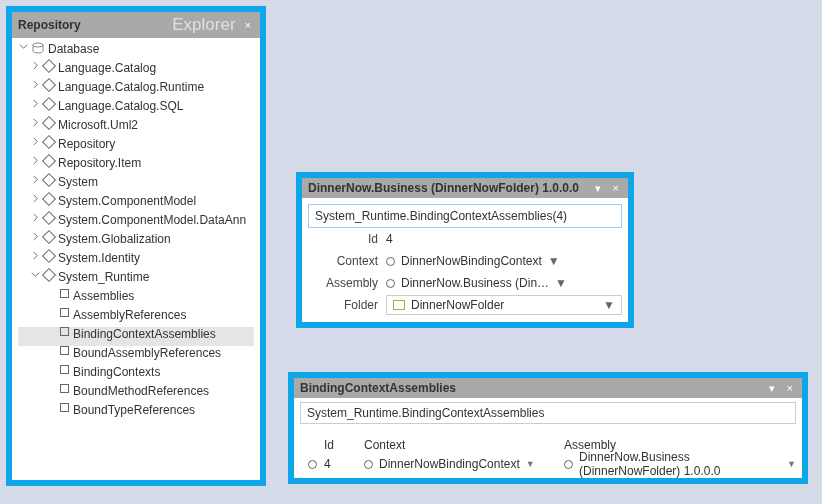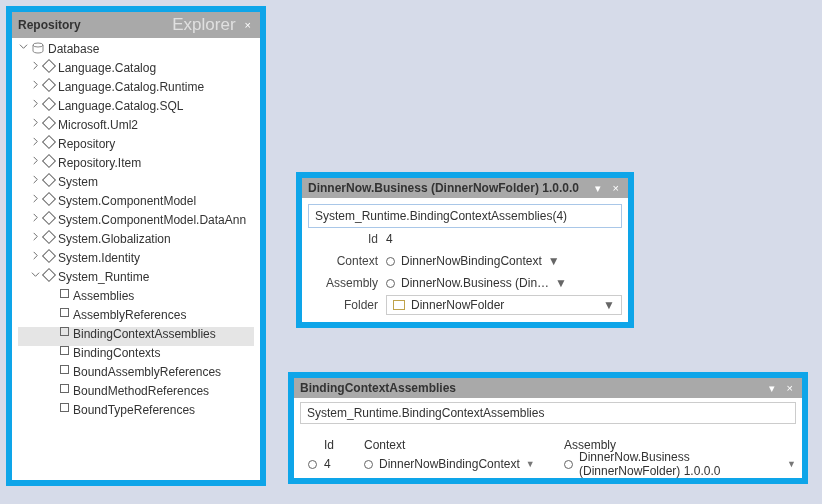--- a/index.html
+++ b/index.html
@@ -186,26 +186,26 @@
           <span>AssemblyReferences</span>
         </div>
         <div class="row ind2 sel">
           <span class="arrow"></span>
           <span class="square"></span>
           <span>BindingContextAssemblies</span>
         </div>
         <div class="row ind2">
           <span class="arrow"></span>
           <span class="square"></span>
+          <span>BoundAssemblyReferences</span>
+        </div>
+        <div class="row ind2">
+          <span class="arrow"></span>
+          <span class="square"></span>
           <span>BindingContexts</span>
-        </div>
-        <div class="row ind2">
-          <span class="arrow"></span>
-          <span class="square"></span>
-          <span>BoundAssemblyReferences</span>
         </div>
         <div class="row ind2">
           <span class="arrow"></span>
           <span class="square"></span>
           <span>BoundMethodReferences</span>
         </div>
         <div class="row ind2">
           <span class="arrow"></span>
           <span class="square"></span>
           <span>BoundTypeReferences</span>

